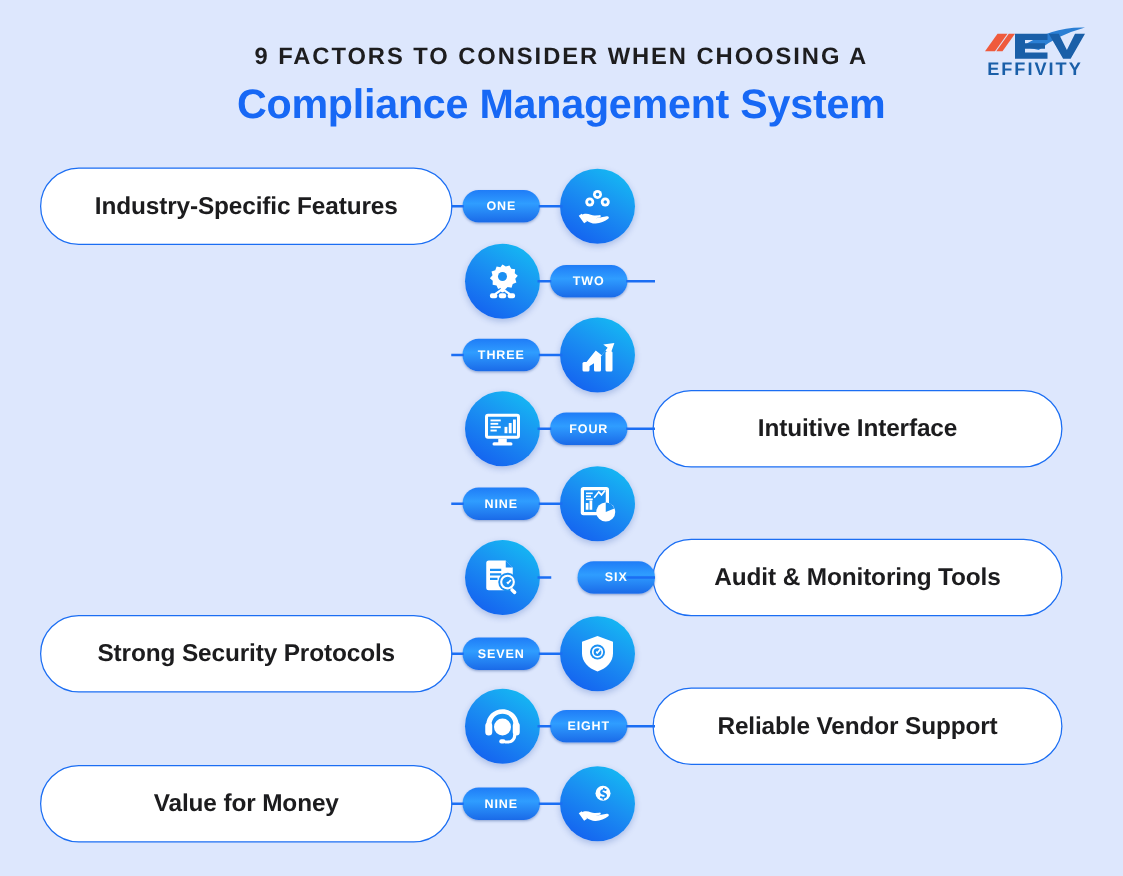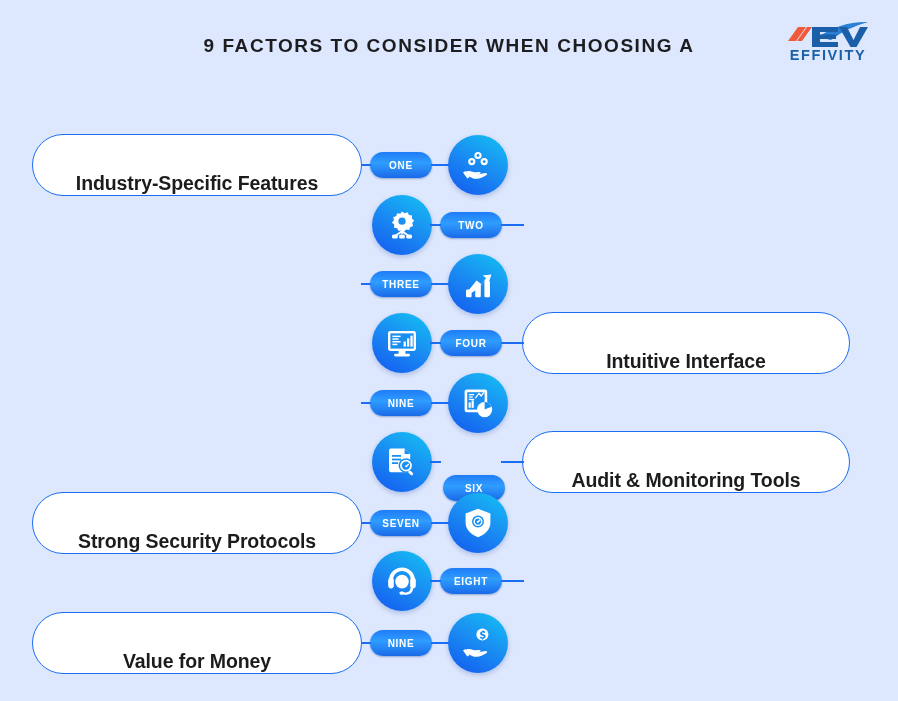--- a/index.html
+++ b/index.html
@@ -56,21 +56,21 @@
     width: 898px;
   }
 
   
   .card {
     height: 62px;
     background: #ffffff;
     border: 1.6px solid #1b6ef3;
     border-radius: 31px;
     display: flex;
-    align-items: flex-end;
+    align-items: center;
     justify-content: center;
     padding: 0 26px;
   }
   .card-label {
     font-size: 19.5px;
     font-weight: bold;
     color: #1c1c1e;
     white-space: nowrap;
     letter-spacing: -0.1px;
   }
@@ -114,20 +114,21 @@
     flex: 0 0 auto;
     box-shadow: 0 2px 5px rgba(15, 60, 160, 0.25);
   }
   .disc svg { display: block; }
 </style>
 </head>
 <body>
 
 <div class="header">
   <div class="eyebrow">9 FACTORS TO CONSIDER WHEN CHOOSING A</div>
+  <div class="headline">Compliance Management System</div>
 </div>
 
 <div class="logo">
   <svg width="104" height="42" viewBox="0 0 104 42" xmlns="http://www.w3.org/2000/svg">
 
     <path d="M42 16 Q66 0 92 1 Q70 7 55 19 Z" fill="#2b7fd4"></path>
 
     <path d="M22 6 L30 6 L20 20 L12 20 Z" fill="#ef5a3c"></path>
     <path d="M31 6 L36 6 L26 20 L21 20 Z" fill="#ef5a3c"></path>
 
@@ -249,21 +250,21 @@
     </svg>
         </span>
       </div>
       <div class="line" style="position: absolute; top: 30px; left: 361px; width: 10px;"></div>
       <div class="line" style="position: absolute; top: 30px; left: 431px; width: 19px;"></div>
     </div>
     <div class="row" style="top: 431px;">
       <div class="card" style="position: absolute; top: 0px; left: 522px; width: 328px;">
         <span class="card-label">Audit &amp; Monitoring Tools</span>
       </div>
-      <div class="badge" style="position: absolute; top: 18px; left: 443px; margin-top: 26px;">
+      <div class="badge" style="position: absolute; top: 18px; left: 462px;">
         <span>SIX</span>
       </div>
       <div class="disc" style="position: absolute; top: 1px; left: 372px;">
         <span>
     <svg width="32" height="32" viewBox="0 0 32 32" fill="#fff">
       <path d="M5 2.4h13.6l5.6 5.6v16.2a2 2 0 0 1-2 2H5a2 2 0 0 1-2-2V4.4a2 2 0 0 1 2-2z"></path>
       <path d="M18.6 2.4 L24.2 8 h-5.6z" fill="#1a8ff2"></path>
       <rect x="6" y="9" width="9" height="1.8" fill="#1a8ff2"></rect>
       <rect x="6" y="12.6" width="9" height="1.8" fill="#1a8ff2"></rect>
       <rect x="6" y="16.2" width="6" height="1.8" fill="#1a8ff2"></rect>
@@ -293,20 +294,23 @@
       <circle cx="16" cy="14.6" r="4.5" fill="#fff"></circle>
       <circle cx="16" cy="14.6" r="3.1" fill="#1a8ff2"></circle>
       <path d="M14.6 15 l1.2 1.3 3-3.4-1-.9-2 2.3-.6-.6z" fill="#fff"></path>
     </svg>
         </span>
       </div>
       <div class="line" style="position: absolute; top: 30px; left: 361px; width: 10px;"></div>
       <div class="line" style="position: absolute; top: 30px; left: 431px; width: 19px;"></div>
     </div>
     <div class="row" style="top: 550px;">
+      <div class="card" style="position: absolute; top: 0px; left: 522px; width: 328px;">
+        <span class="card-label">Reliable Vendor Support</span>
+      </div>
       <div class="badge" style="position: absolute; top: 18px; left: 440px;">
         <span>EIGHT</span>
       </div>
       <div class="disc" style="position: absolute; top: 1px; left: 372px;">
         <span>
     <svg width="32" height="32" viewBox="0 0 32 32" fill="#fff">
       <path d="M16 2.4c-7.2 0-13 5.6-13 12.6v6.4h4.2v-6.4C7.2 9.6 11.1 6 16 6s8.8 3.6 8.8 9v6.4H29v-6.4c0-7-5.8-12.6-13-12.6z"></path>
       <rect x="2.2" y="12.8" width="5.6" height="10.6" rx="2.8"></rect>
       <rect x="24.2" y="12.8" width="5.6" height="10.6" rx="2.8"></rect>
       <circle cx="16" cy="16.6" r="6.8" fill="#fff"></circle>

